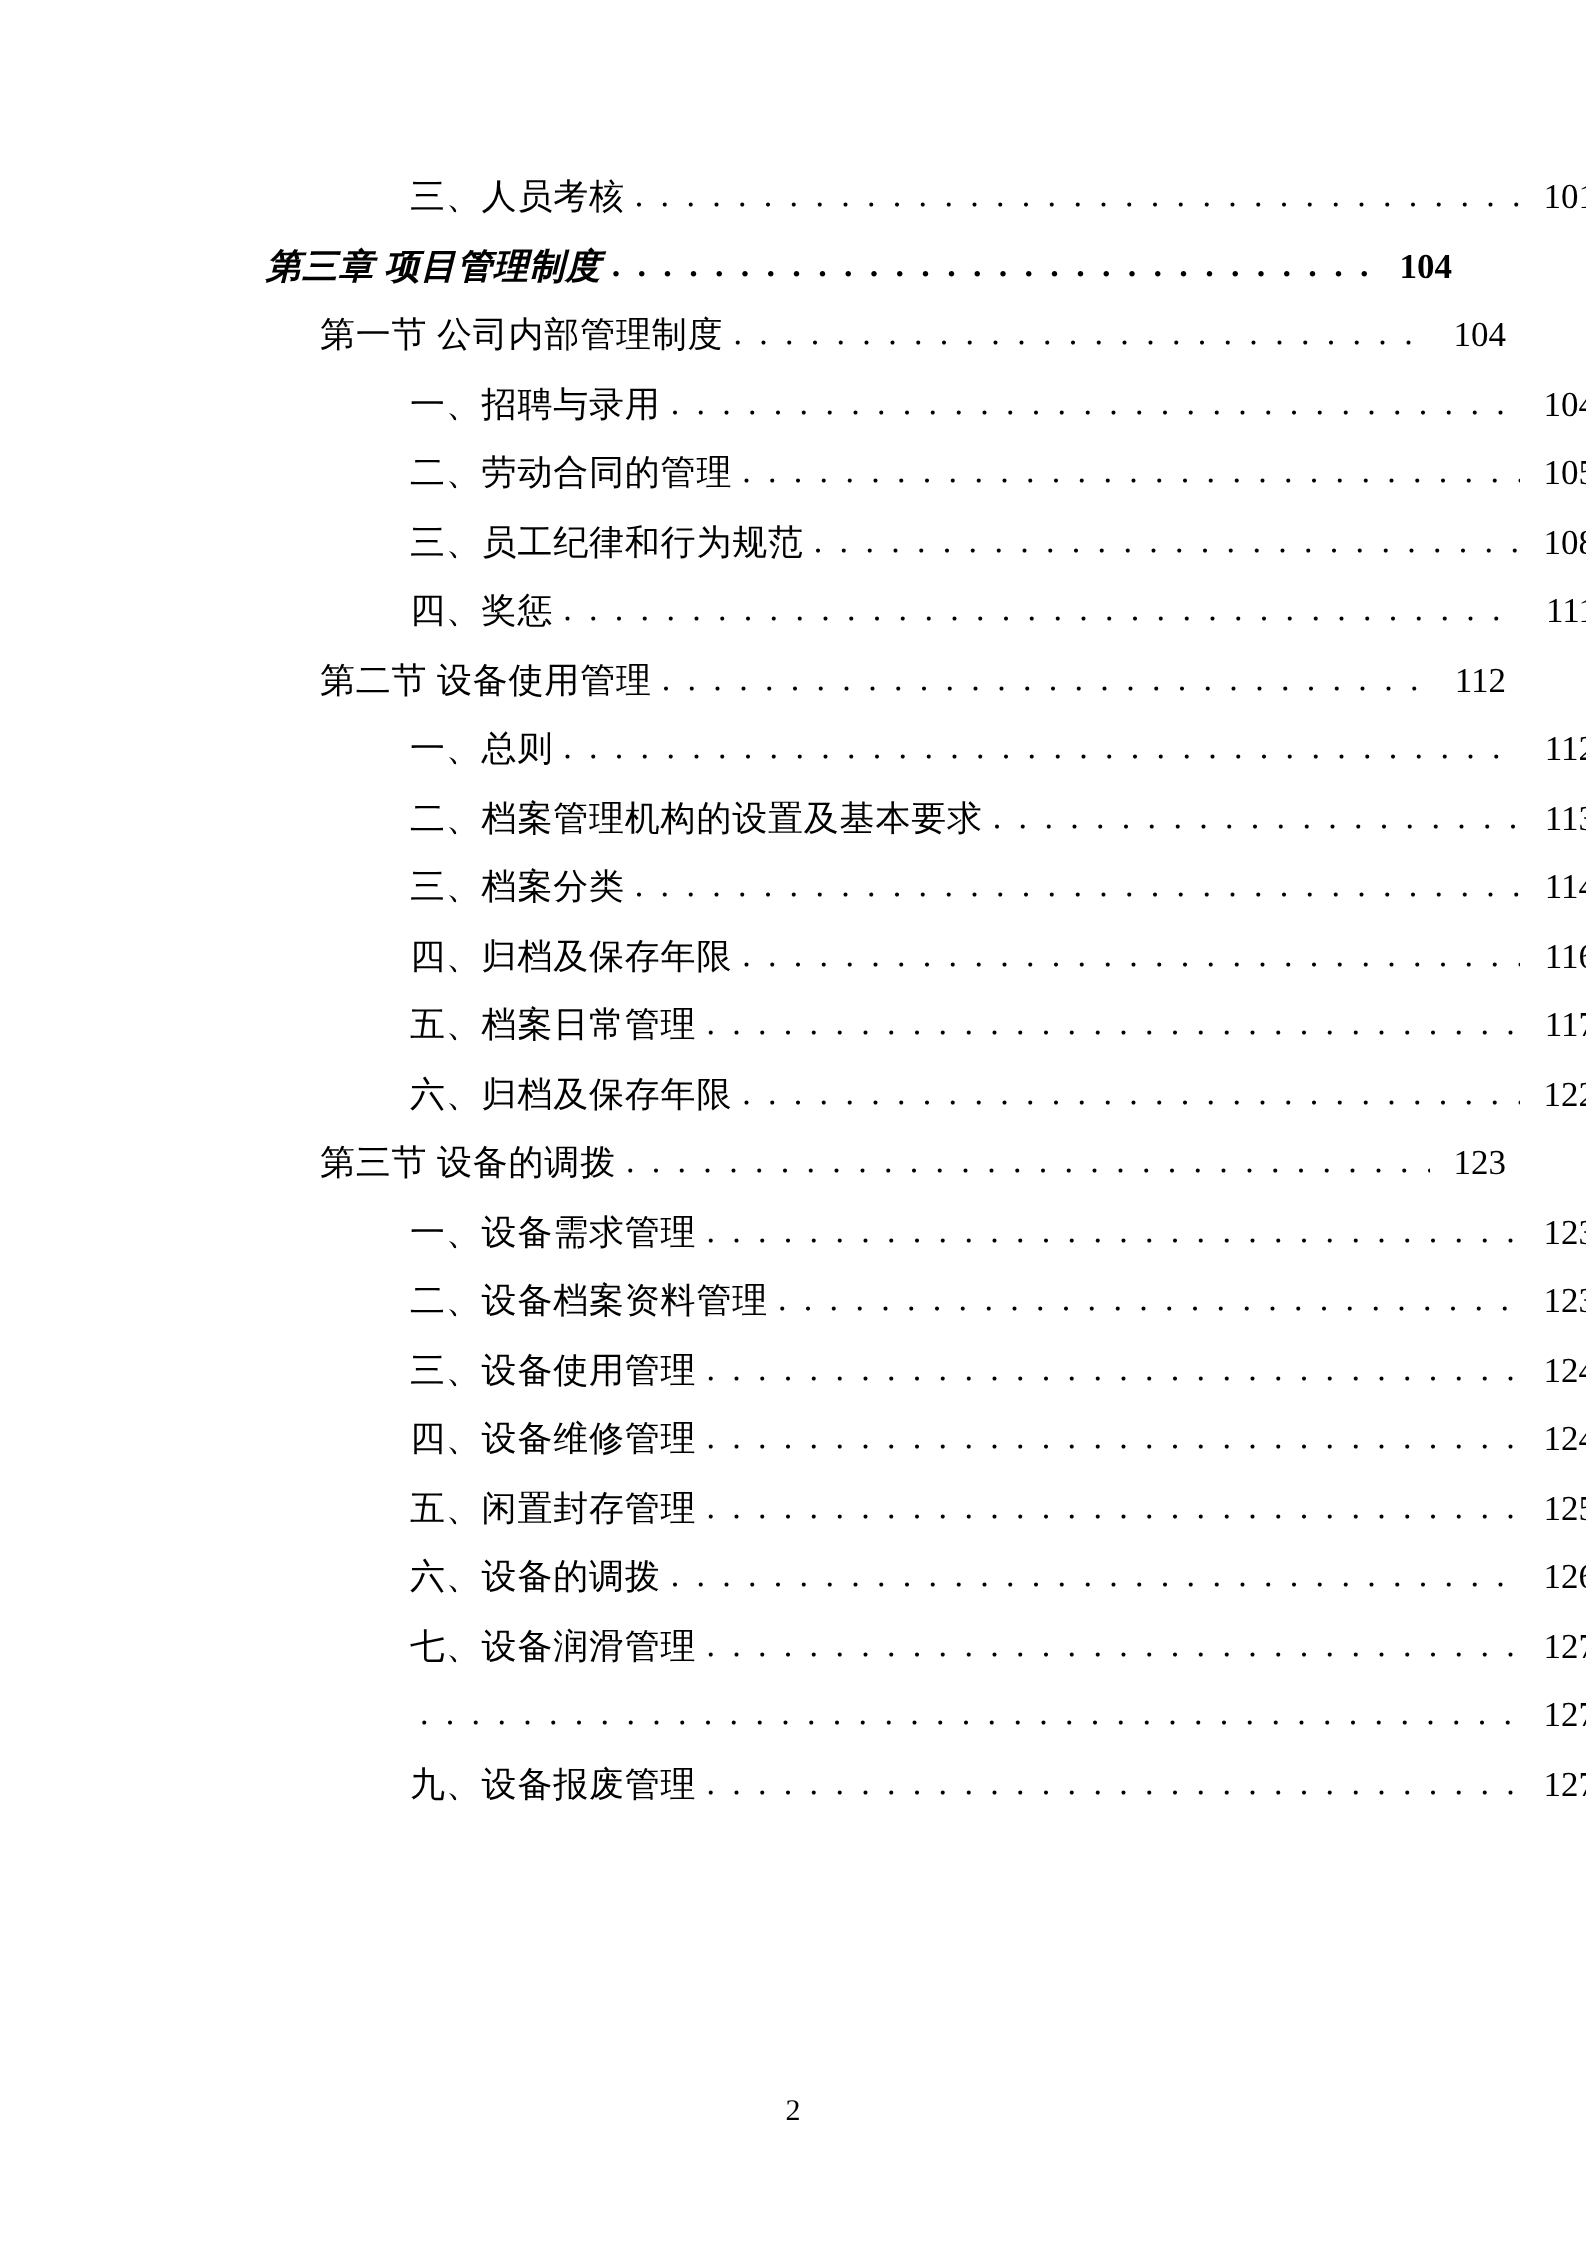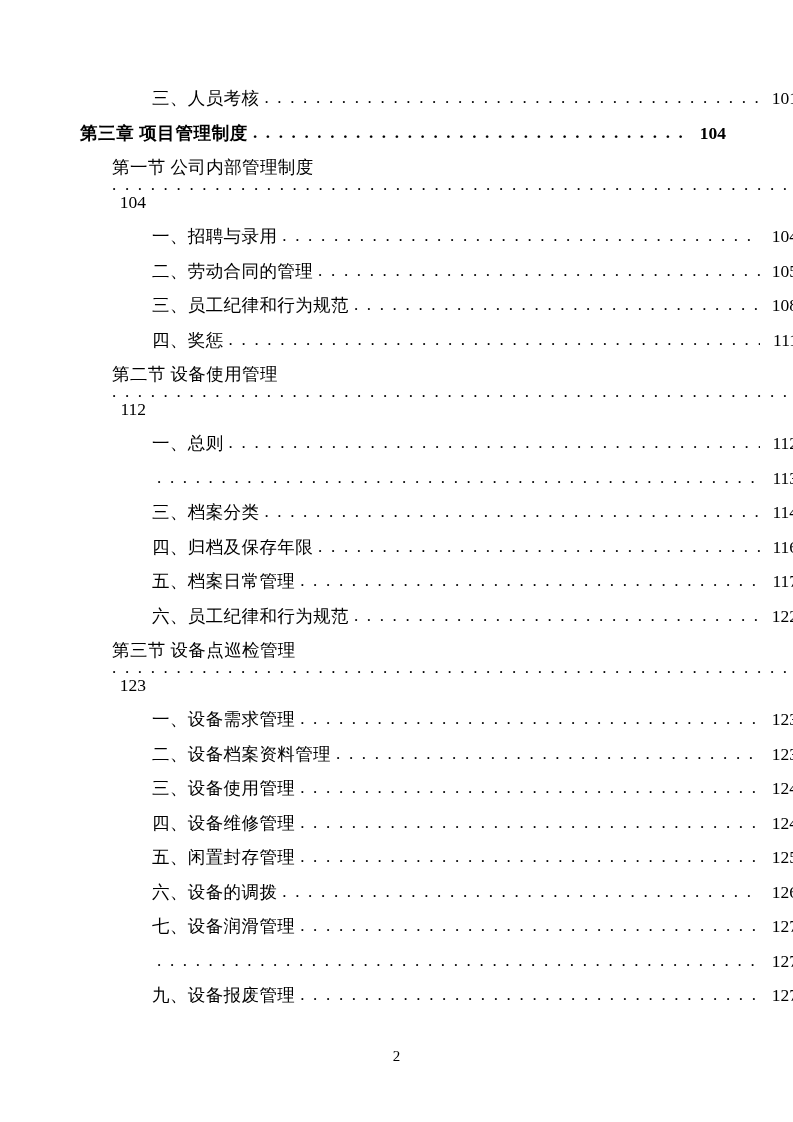--- a/index.html
+++ b/index.html
@@ -13,21 +13,21 @@
     font-family: "Liberation Serif", "DejaVu Serif", serif;
     color: #000000;
     position: relative;
     overflow: hidden;
   }
   .page {
     position: relative;
     width: 793px;
     height: 1122px;
     box-sizing: border-box;
-    padding: 90px 95px 40px 52px;
+    padding: 90px 95px 40px 105px;
   }
   .toc {
     display: block;
   }
   .toc-entry {
     display: flex;
     align-items: baseline;
     width: 100%;
     font-size: 17.5px;
     line-height: 1.0;
@@ -52,24 +52,24 @@
   .toc-entry .page-no {
     flex: 0 0 auto;
     text-align: right;
     min-width: 34px;
     font-size: 17.5px;
   }
 
   
   .lvl-chapter { padding-left: 28px; font-weight: bold; }
   .lvl-chapter .page-no { font-weight: bold; }
-  .lvl-section { padding-left: 55px; flex-direction: column; }
+  .lvl-section { padding-left: 55px; }
   .lvl-item    { padding-left: 100px; }
 
-  .lvl-chapter .label { letter-spacing: 0.6px; }
+  .lvl-chapter .label { letter-spacing: 0.6px; font-style: italic; }
 
   .page-number {
     position: absolute;
     bottom: 57px;
     left: 0;
     width: 793px;
     text-align: center;
     font-size: 15px;
     font-family: "Liberation Serif", "DejaVu Serif", serif;
   }
@@ -118,45 +118,46 @@
         <span class="label">第二节  设备使用管理</span>
         <span class="leader">. . . . . . . . . . . . . . . . . . . . . . . . . . . . . . . . . . . . . . . . . . . . . . . . . . . . . . . . . . . . . . . .</span>
         <span class="page-no">112</span>
       </div>
       <div class="toc-entry lvl-item">
         <span class="label">一、总则</span>
         <span class="leader">. . . . . . . . . . . . . . . . . . . . . . . . . . . . . . . . . . . . . . . . . . . . . . . . . . . . . . . . . . . . . . . .</span>
         <span class="page-no">112</span>
       </div>
       <div class="toc-entry lvl-item">
+        <span class="label">二、档案管理机构的设置及基本要求</span>
         <span class="leader">. . . . . . . . . . . . . . . . . . . . . . . . . . . . . . . . . . . . . . . . . . . . . . . . . . . . . . . . . . . . . . . .</span>
         <span class="page-no">113</span>
       </div>
       <div class="toc-entry lvl-item">
         <span class="label">三、档案分类</span>
         <span class="leader">. . . . . . . . . . . . . . . . . . . . . . . . . . . . . . . . . . . . . . . . . . . . . . . . . . . . . . . . . . . . . . . .</span>
         <span class="page-no">114</span>
       </div>
       <div class="toc-entry lvl-item">
         <span class="label">四、归档及保存年限</span>
         <span class="leader">. . . . . . . . . . . . . . . . . . . . . . . . . . . . . . . . . . . . . . . . . . . . . . . . . . . . . . . . . . . . . . . .</span>
         <span class="page-no">116</span>
       </div>
       <div class="toc-entry lvl-item">
         <span class="label">五、档案日常管理</span>
         <span class="leader">. . . . . . . . . . . . . . . . . . . . . . . . . . . . . . . . . . . . . . . . . . . . . . . . . . . . . . . . . . . . . . . .</span>
         <span class="page-no">117</span>
       </div>
       <div class="toc-entry lvl-item">
-        <span class="label">六、员工纪律和行为规范</span>
+        <span class="label">六、归档及保存年限</span>
         <span class="leader">. . . . . . . . . . . . . . . . . . . . . . . . . . . . . . . . . . . . . . . . . . . . . . . . . . . . . . . . . . . . . . . .</span>
         <span class="page-no">122</span>
       </div>
       <div class="toc-entry lvl-section">
-        <span class="label">第三节  设备点巡检管理</span>
+        <span class="label">第三节  设备的调拨</span>
         <span class="leader">. . . . . . . . . . . . . . . . . . . . . . . . . . . . . . . . . . . . . . . . . . . . . . . . . . . . . . . . . . . . . . . .</span>
         <span class="page-no">123</span>
       </div>
       <div class="toc-entry lvl-item">
         <span class="label">一、设备需求管理</span>
         <span class="leader">. . . . . . . . . . . . . . . . . . . . . . . . . . . . . . . . . . . . . . . . . . . . . . . . . . . . . . . . . . . . . . . .</span>
         <span class="page-no">123</span>
       </div>
       <div class="toc-entry lvl-item">
         <span class="label">二、设备档案资料管理</span>

